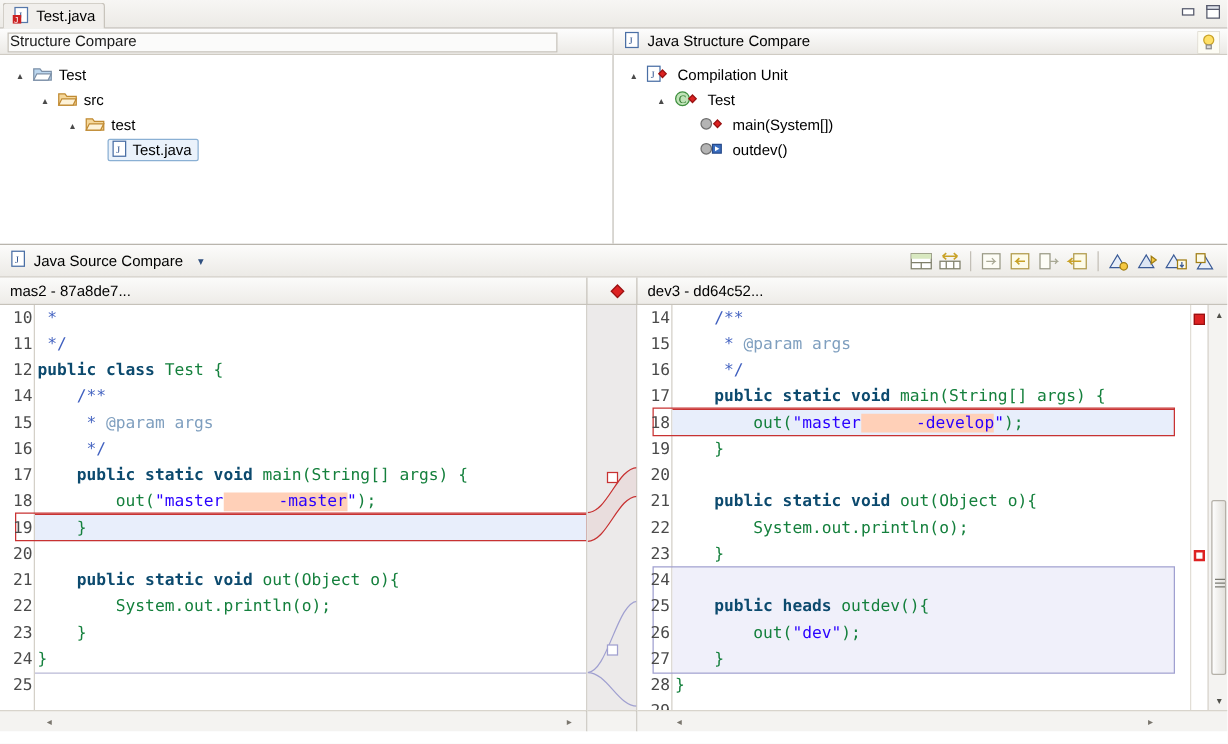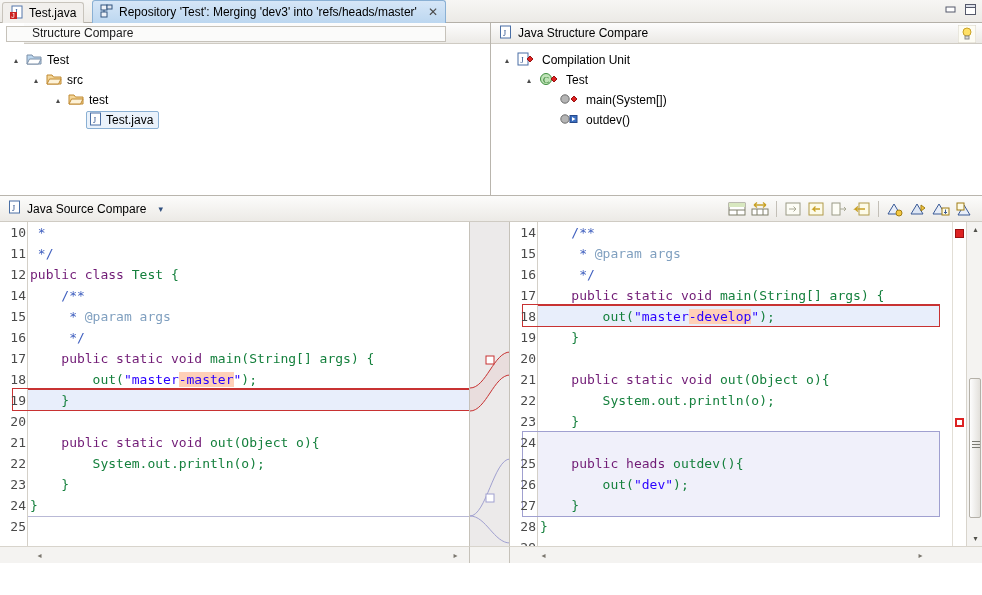--- a/index.html
+++ b/index.html
@@ -43,21 +43,21 @@
 
   
   .struct-left {
     position:absolute; left:0; top:23px; width:491px; height:172px;
     background:#ffffff; border-right:1px solid #b9b5ad;
   }
   .struct-left .hdr {
     height:21px; background:linear-gradient(#fdfdfd,#eceae6);
     border-bottom:1px solid #cfcbc3;
     display:flex; align-items:center; padding-left:8px;
-    font-size:12px; color:#1a1a1a;margin-left:24px;
+    font-size:12px; color:#1a1a1a;
   }
   .struct-left .hdr .boxline{
     position:absolute; left:6px; top:3px; width:440px; height:16px;
     border:1px solid #c6c2ba; background:#fbfbfa;
   }
   .struct-left .hdrtext{ position:relative; z-index:2; }
   .tree { padding:6px 0 0 14px; }
   .trow { display:flex; align-items:center; height:20px; font-size:12px; white-space:nowrap; }
   .arrow { width:12px; display:inline-block; color:#4a4a4a; font-size:8px; }
   .sel-box { border:1px solid #8ab0d4; background:#eaf2fb; border-radius:2px; padding:0 5px 0 2px; display:flex; align-items:center; gap:4px; height:18px;}
@@ -108,32 +108,32 @@
   .gutter { position:absolute; left:0; top:0; width:28px; height:100%;
       background:#ffffff; border-right:1px solid #d4d0c8; }
   .lines { position:absolute; left:0; top:0; right:0; }
   .lrow { height:21px; line-height:21px; white-space:pre;
       font-family:"DejaVu Sans Mono","Liberation Mono",monospace; font-size:13px; }
   .lno { position:absolute; left:0; width:26px; text-align:right; color:#4a4a4a;
       font-family:"DejaVu Sans Mono","Liberation Mono",monospace; font-size:13px; }
   .ltxt { position:absolute; left:30px; }
 
   
-  .kw  { color:#701a75; font-weight:normal; }
+  .kw  { color:#0c4a6e; font-weight:bold; }
   .str { color:#2a00ff; }
   .cmt { color:#3f5fbf; }
   .tag { color:#7f9fbf; }
   .pln { color:#15803d; }
 
   
   .hl-change { position:absolute; left:28px; right:0; height:21px; background:#e8eefb; }
   .hl-add    { position:absolute; left:28px; right:0; background:#f0f0fa; }
   .box-red   { position:absolute; border:1px solid #c83232; pointer-events:none; }
   .box-blue  { position:absolute; border:1px solid #a0a0d0; pointer-events:none; }
-  .tok-hl    { background:#ffd0b8; }
+  .tok-hl    { background:#ffd0b8;padding-left:44px; }
   .sep-line  { position:absolute; left:28px; right:0; height:1px; background:#b9b9d6; }
 
   
   .vscroll { position:absolute; right:0; top:0; width:16px; height:100%;
      background:#f4f3f1; border-left:1px solid #d8d4cc; }
   .vthumb { position:absolute; left:2px; width:12px; background:linear-gradient(90deg,#fdfdfd,#e2e0db);
      border:1px solid #b4b0a8; border-radius:2px; }
   .varrow { position:absolute; left:3px; width:11px; height:11px; color:#50504a; font-size:8px;
      display:flex; align-items:center; justify-content:center; }
   .hscroll { height:17px; background:#f4f3f1; border-top:1px solid #d8d4cc; position:relative; }
@@ -157,32 +157,20 @@
         <svg width="14" height="14" viewBox="0 0 14 14">
           <rect x="2" y="1" width="10" height="12" fill="#fff" stroke="#5577aa"></rect>
           <text x="4.5" y="10" font-size="8" fill="#2b4f8c" font-family="Liberation Serif,serif">J</text>
           <rect x="0" y="7" width="7" height="7" fill="#cc2222"></rect>
           <text x="1.3" y="13" font-size="7" fill="#fff" font-family="Liberation Sans,sans-serif">J</text>
         </svg>
       </span>
       <span>Test.java</span>
     </div>
 
-    <div class="tab active">
-      <span class="ico">
-        <svg width="14" height="14" viewBox="0 0 14 14">
-          <rect x="1" y="1" width="6" height="5" fill="#eef2f8" stroke="#33557f"></rect>
-          <rect x="7" y="1" width="5" height="4" fill="#dfe6f0" stroke="#33557f"></rect>
-          <rect x="1" y="8" width="6" height="5" fill="#eef2f8" stroke="#33557f"></rect>
-          <path d="M4 6 L4 8" stroke="#33557f" fill="none"></path>
-        </svg>
-      </span>
-      <span>Repository 'Test': Merging 'dev3' into 'refs/heads/master'</span>
-      <span class="close">✕</span>
-    </div>
 
     <div class="winbtns">
       <div class="winbtn">
         <svg width="15" height="13" viewBox="0 0 15 13">
           <rect x="3" y="4" width="9" height="5" fill="#fff" stroke="#55596b"></rect>
         </svg>
       </div>
       <div class="winbtn">
         <svg width="15" height="13" viewBox="0 0 15 13">
           <rect x="2.5" y="1.5" width="10" height="10" fill="#fff" stroke="#55596b"></rect>
@@ -390,20 +378,29 @@
         </div>
         <div class="tbtn">
           <svg width="18" height="16" viewBox="0 0 18 16">
             <path d="M9 4 L15 14 H3 Z" fill="#e8eef8" stroke="#3a5a96"></path>
             <rect x="2" y="2" width="7" height="7" fill="#fdfbe8" stroke="#a07d14"></rect>
           </svg>
         </div>
       </div>
     </div>
 
+    <div class="cmp-head">
+      <div class="cell ch-left">mas2 - 87a8de7...</div>
+      <div class="cell ch-mid">
+        <svg width="12" height="12" viewBox="0 0 12 12">
+          <path d="M6 1 L11 6 L6 11 L1 6 Z" fill="#dd2222" stroke="#991111"></path>
+        </svg>
+      </div>
+      <div class="cell ch-right">dev3 - dd64c52...</div>
+    </div>
 
     <div class="code-area">
 
       <div class="code-col col-left">
         <div class="code-inner">
           <div class="gutter"></div>
 
           <div class="hl-change" style="top:168px"></div>
 
           <div class="sep-line" style="top:167px; background:#c83232"></div>

